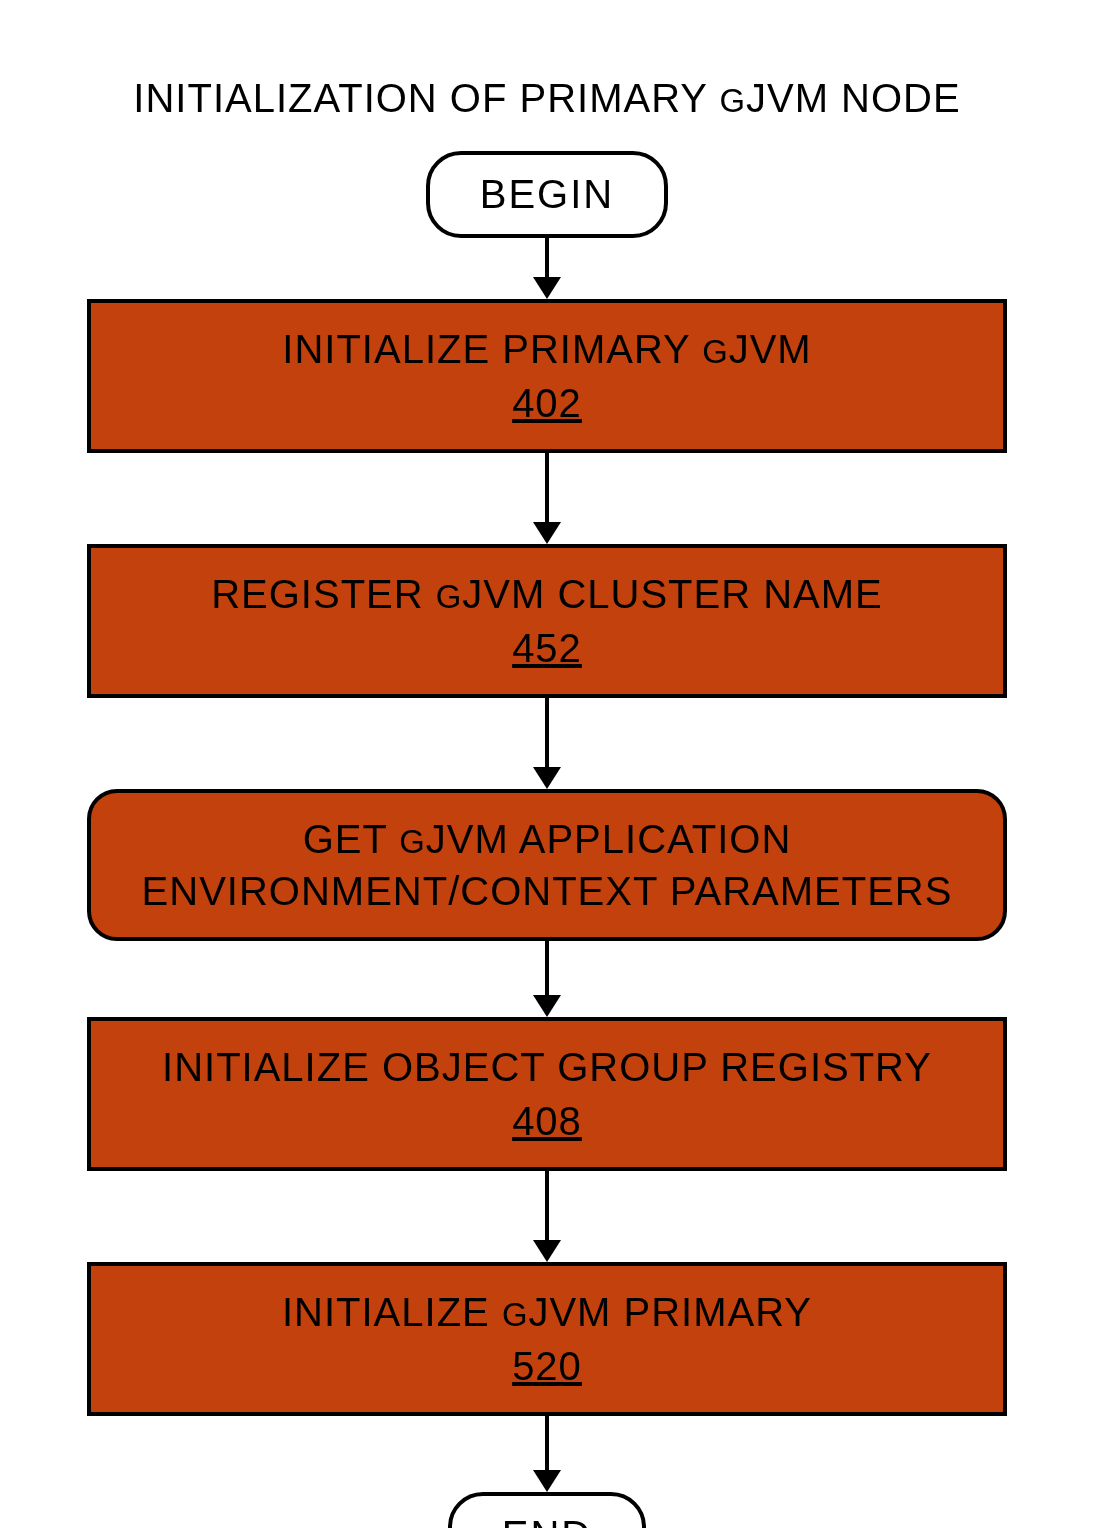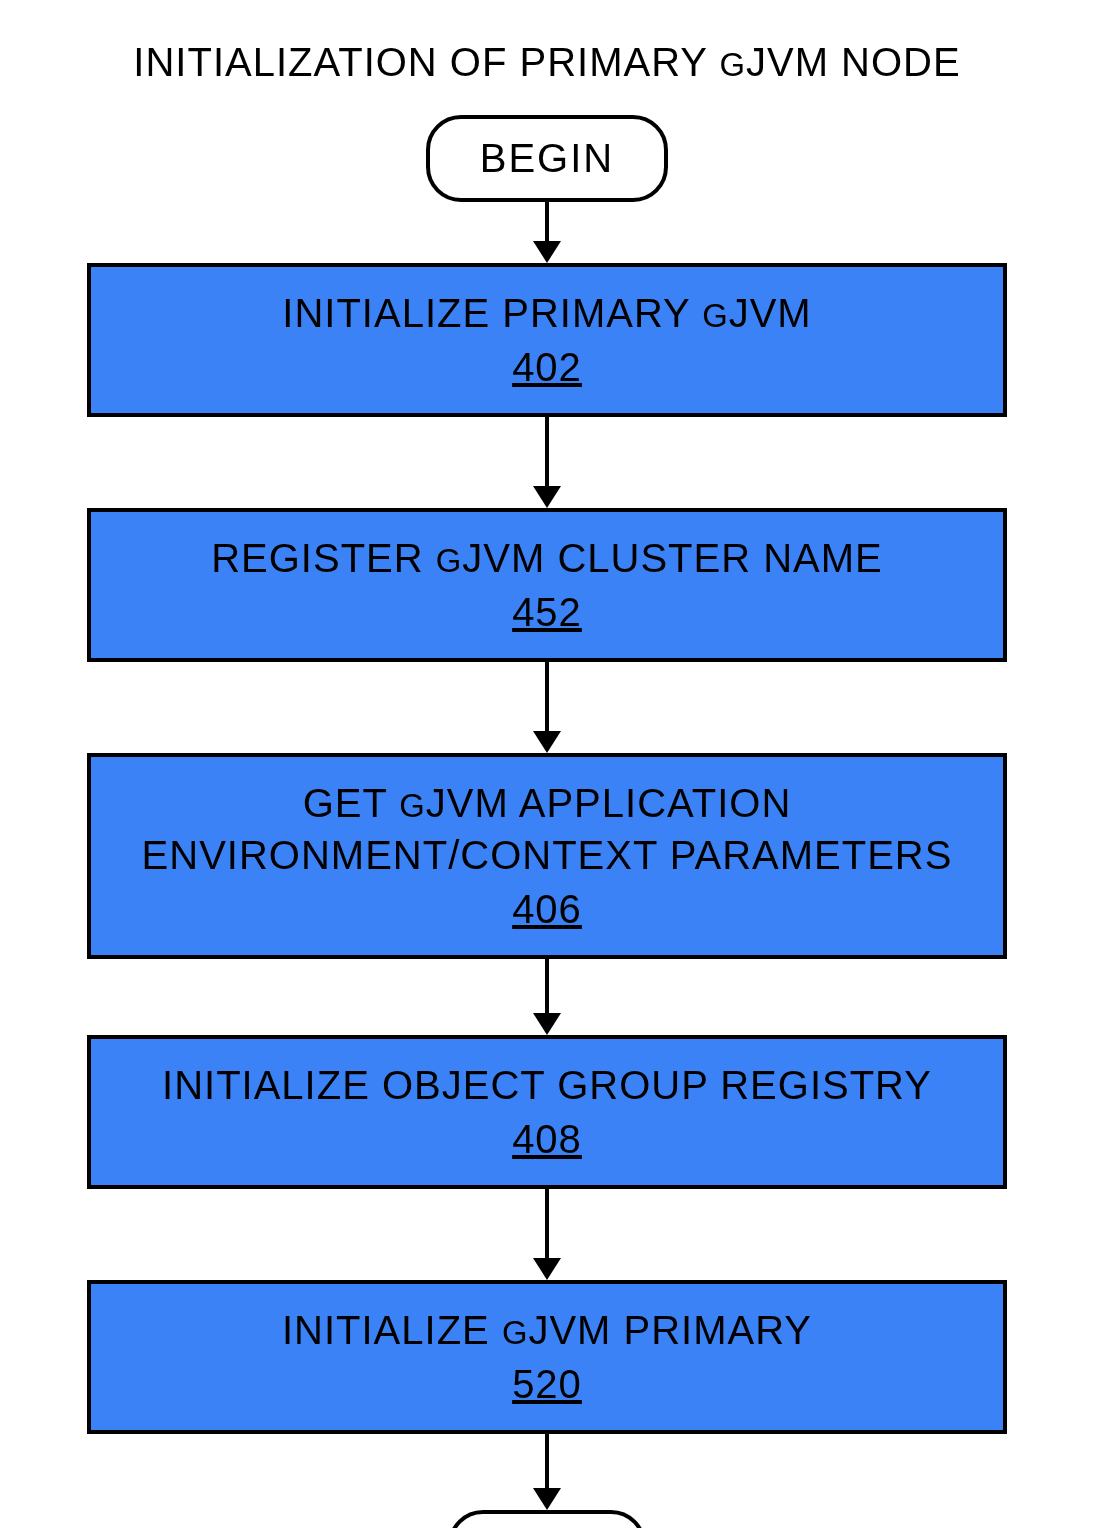--- a/index.html
+++ b/index.html
@@ -13,20 +13,21 @@
       width: 1094px;
       height: 1528px;
       padding: 40px 60px;
     }
     .title {
       font-size: 40px;
       font-weight: normal;
       text-align: center;
       margin-bottom: 30px;
       letter-spacing: 1px;
+      margin-top: 36px;
     }
     .small-g {
       font-size: 0.82em;
     }
     .flowchart {
       display: flex;
       flex-direction: column;
       align-items: center;
     }
     .terminator {
@@ -37,25 +38,26 @@
       letter-spacing: 2px;
       background: white;
     }
     .process {
       border: 4px solid black;
       width: 920px;
       padding: 20px 30px;
       text-align: center;
       font-size: 40px;
       letter-spacing: 1px;
-      background: #3b82f6;
+      background: #c2410c;
       line-height: 1.3;
     }
     .process-tall {
       padding: 20px 30px;
+      border-radius: 30px;
     }
     .ref {
       text-decoration: underline;
       display: block;
       margin-top: 2px;
     }
     .arrow {
       display: flex;
       flex-direction: column;
       align-items: center;
@@ -107,21 +109,20 @@
   </div>
 
   <div class="arrow">
     <div class="arrow-line" style="height:70px"></div>
     <div class="arrow-head"></div>
   </div>
 
   <div class="process process-tall">
     <span>GET </span><span class="small-g">G</span><span>JVM APPLICATION</span><br>
     <span>ENVIRONMENT/CONTEXT PARAMETERS</span>
-    <span class="ref">406</span>
   </div>
 
   <div class="arrow">
     <div class="arrow-line" style="height:55px"></div>
     <div class="arrow-head"></div>
   </div>
 
   <div class="process">
     <span>INITIALIZE OBJECT GROUP REGISTRY</span>
     <span class="ref">408</span>

